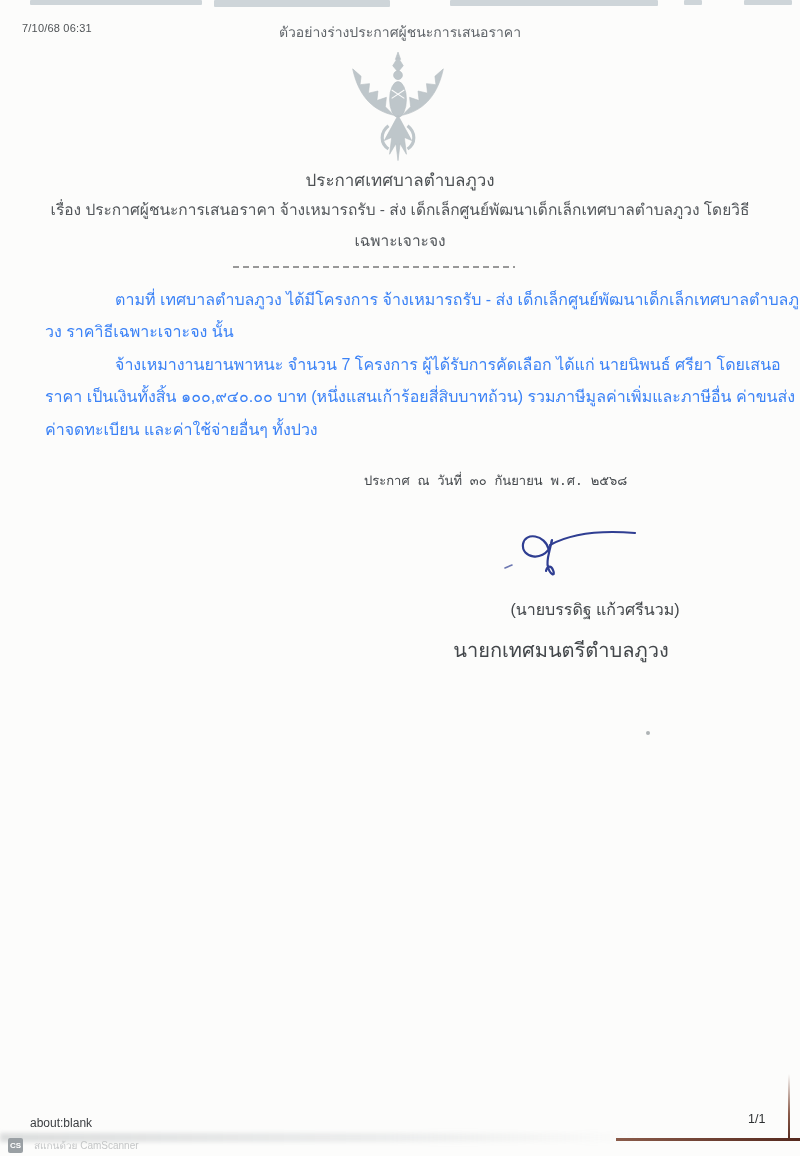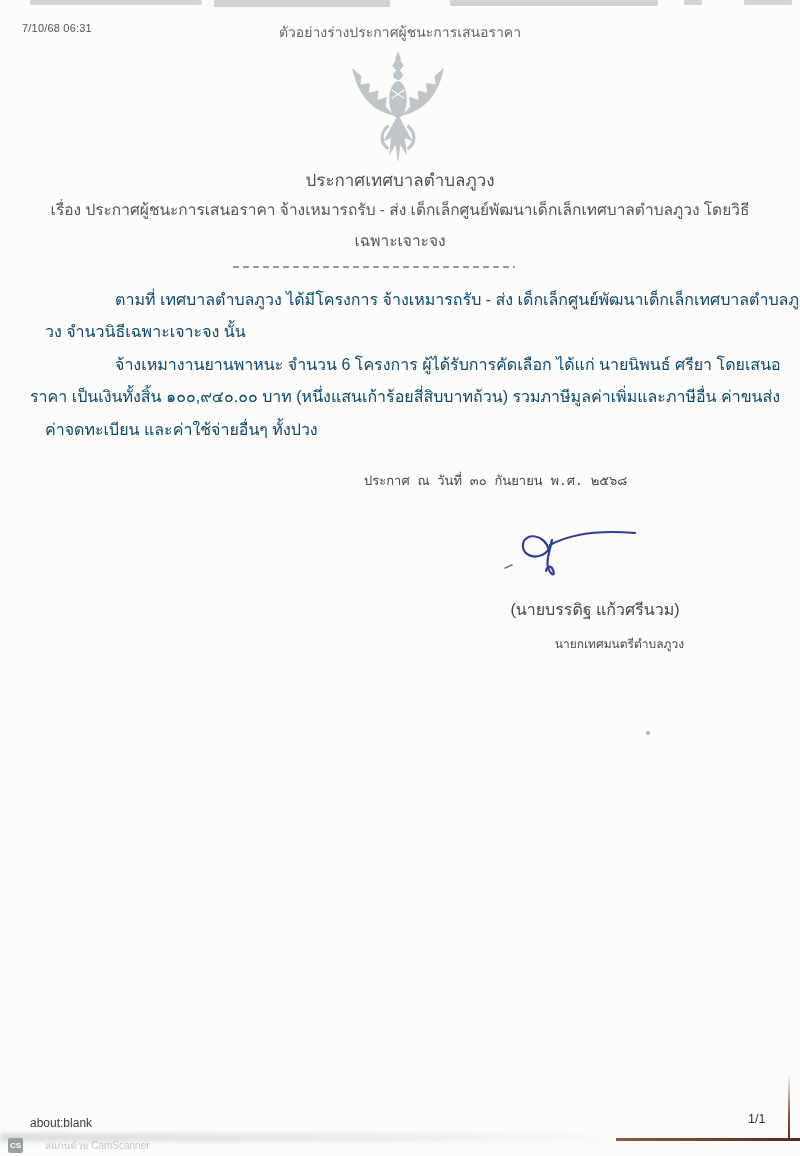--- a/index.html
+++ b/index.html
@@ -21,45 +21,45 @@
   
   .emblem{left:344px;top:52px;width:108px;height:116px;}
   
   .doc-title{left:0;top:166px;width:100%;text-align:center;font-size:17px;color:#4d5154;}
   .subject1{left:0;top:197px;width:100%;text-align:center;font-size:15.5px;color:#53575b;}
   .subject2{left:0;top:228px;width:100%;text-align:center;font-size:15.5px;color:#53575b;}
   .divider{left:233px;top:266px;width:282px;height:2px;
     background:repeating-linear-gradient(90deg,#777 0 6px,rgba(0,0,0,0) 6px 10px);
     opacity:.75;}
   
-  .bline{font-size:16px;color:#0c4a6e;white-space:nowrap;}
+  .bline{font-size:16px;color:#3b82f6;white-space:nowrap;}
   .p1l1{left:115px;top:287px;}
   .p1l2{left:45px;top:319px;}
   .p2l1{left:115px;top:352px;}
-  .p2l2{left:30px;top:384px;}
+  .p2l2{left:45px;top:384px;}
   .p2l3{left:45px;top:417px;}
   .dateline{left:364px;top:470px;font-size:13px;color:#43474b;white-space:nowrap;font-family:Liberation Mono, monospace;}
   
   .sig{left:495px;top:520px;width:158px;height:74px;}
   .signer-name{left:472px;top:597px;width:246px;text-align:center;font-size:16px;color:#43474b;}
-  .signer-title{left:438px;top:634px;width:246px;text-align:right;font-size:12px;color:#43474b;}
+  .signer-title{left:438px;top:634px;width:246px;text-align:center;font-size:20px;color:#43474b;}
   .dot-artifact{left:646px;top:731px;width:4px;height:4px;border-radius:50%;
     background:#9aa0a3;opacity:.8;}
   
   .ftr-left{left:30px;top:1116px;font-size:12px;color:#3a3d40;}
   .ftr-page{left:740px;top:1112px;font-size:12.5px;color:#2c2f31;margin-left:8px;}
   .shadow-band{left:0;top:1133px;width:640px;height:9px;
     background:linear-gradient(90deg,rgba(160,165,168,.35),rgba(190,195,198,.25) 60%,rgba(200,205,208,0));
     filter:blur(2px);}
   .edge-h{left:616px;top:1138px;width:184px;height:3px;
     background:linear-gradient(90deg,#8a5b4a,#55291e);}
   .edge-v{left:788px;top:1074px;width:2px;height:66px;
     background:linear-gradient(180deg,rgba(138,91,74,0),#8a5b4a 60%,#55291e);}
   
-  .wm{left:8px;top:1138px;display:flex;align-items:center;gap:22px;}
+  .wm{left:8px;top:1138px;display:flex;align-items:center;gap:11px;}
   .wm-box{width:15px;height:15px;background:#9aa0a4;color:#fff;font-size:8px;
     font-weight:bold;display:flex;align-items:center;justify-content:center;border-radius:2px;}
   .wm-text{font-size:10px;color:#c4c6c7;}
 </style>
 </head>
 <body>
 
 <div class="page">
 
   <div class="scan-bar" style="left:30px;width:172px;height:5px;"></div>
@@ -91,22 +91,22 @@
       <path d="M50,60 L37,84 L44,81 L42,97 L48,87 L50,103 L52,87 L58,97 L56,81 L63,84 Z"></path>
     </g>
   </svg>
 
   <div class="abs doc-title">ประกาศเทศบาลตำบลภูวง</div>
   <div class="abs subject1">เรื่อง ประกาศผู้ชนะการเสนอราคา จ้างเหมารถรับ - ส่ง เด็กเล็กศูนย์พัฒนาเด็กเล็กเทศบาลตำบลภูวง โดยวิธี</div>
   <div class="abs subject2">เฉพาะเจาะจง</div>
   <div class="abs divider"></div>
 
   <div class="abs bline p1l1">ตามที่ เทศบาลตำบลภูวง ได้มีโครงการ จ้างเหมารถรับ - ส่ง เด็กเล็กศูนย์พัฒนาเด็กเล็กเทศบาลตำบลภู</div>
-  <div class="abs bline p1l2">วง จำนวนิธีเฉพาะเจาะจง  นั้น</div>
-  <div class="abs bline p2l1">จ้างเหมางานยานพาหนะ จำนวน 6 โครงการ ผู้ได้รับการคัดเลือก ได้แก่ นายนิพนธ์ ศรียา โดยเสนอ</div>
+  <div class="abs bline p1l2">วง ราคาิธีเฉพาะเจาะจง  นั้น</div>
+  <div class="abs bline p2l1">จ้างเหมางานยานพาหนะ จำนวน 7 โครงการ ผู้ได้รับการคัดเลือก ได้แก่ นายนิพนธ์ ศรียา โดยเสนอ</div>
   <div class="abs bline p2l2">ราคา เป็นเงินทั้งสิ้น ๑๐๐,๙๔๐.๐๐ บาท (หนึ่งแสนเก้าร้อยสี่สิบบาทถ้วน) รวมภาษีมูลค่าเพิ่มและภาษีอื่น ค่าขนส่ง</div>
   <div class="abs bline p2l3">ค่าจดทะเบียน และค่าใช้จ่ายอื่นๆ ทั้งปวง</div>
 
   <div class="abs dateline">ประกาศ ณ วันที่  ๓๐ กันยายน พ.ศ. ๒๕๖๘</div>
 
   <svg class="abs sig" viewBox="0 0 158 74">
     <g fill="none" stroke="#2f3e92" stroke-width="2.2" stroke-linecap="round">
       <path d="M10,48 l7,-3" stroke-width="1.6" opacity="0.7"></path>
       <path d="M54,30 C50,14 30,12 28,24 C26,38 48,42 55,27 C58,20 57,17 56,24 C54,34 51,41 53,47 C55,55 61,57 58,50 C56,45 52,46 51,51"></path>
       <path d="M55,25 C75,14 104,10 140,13"></path>

